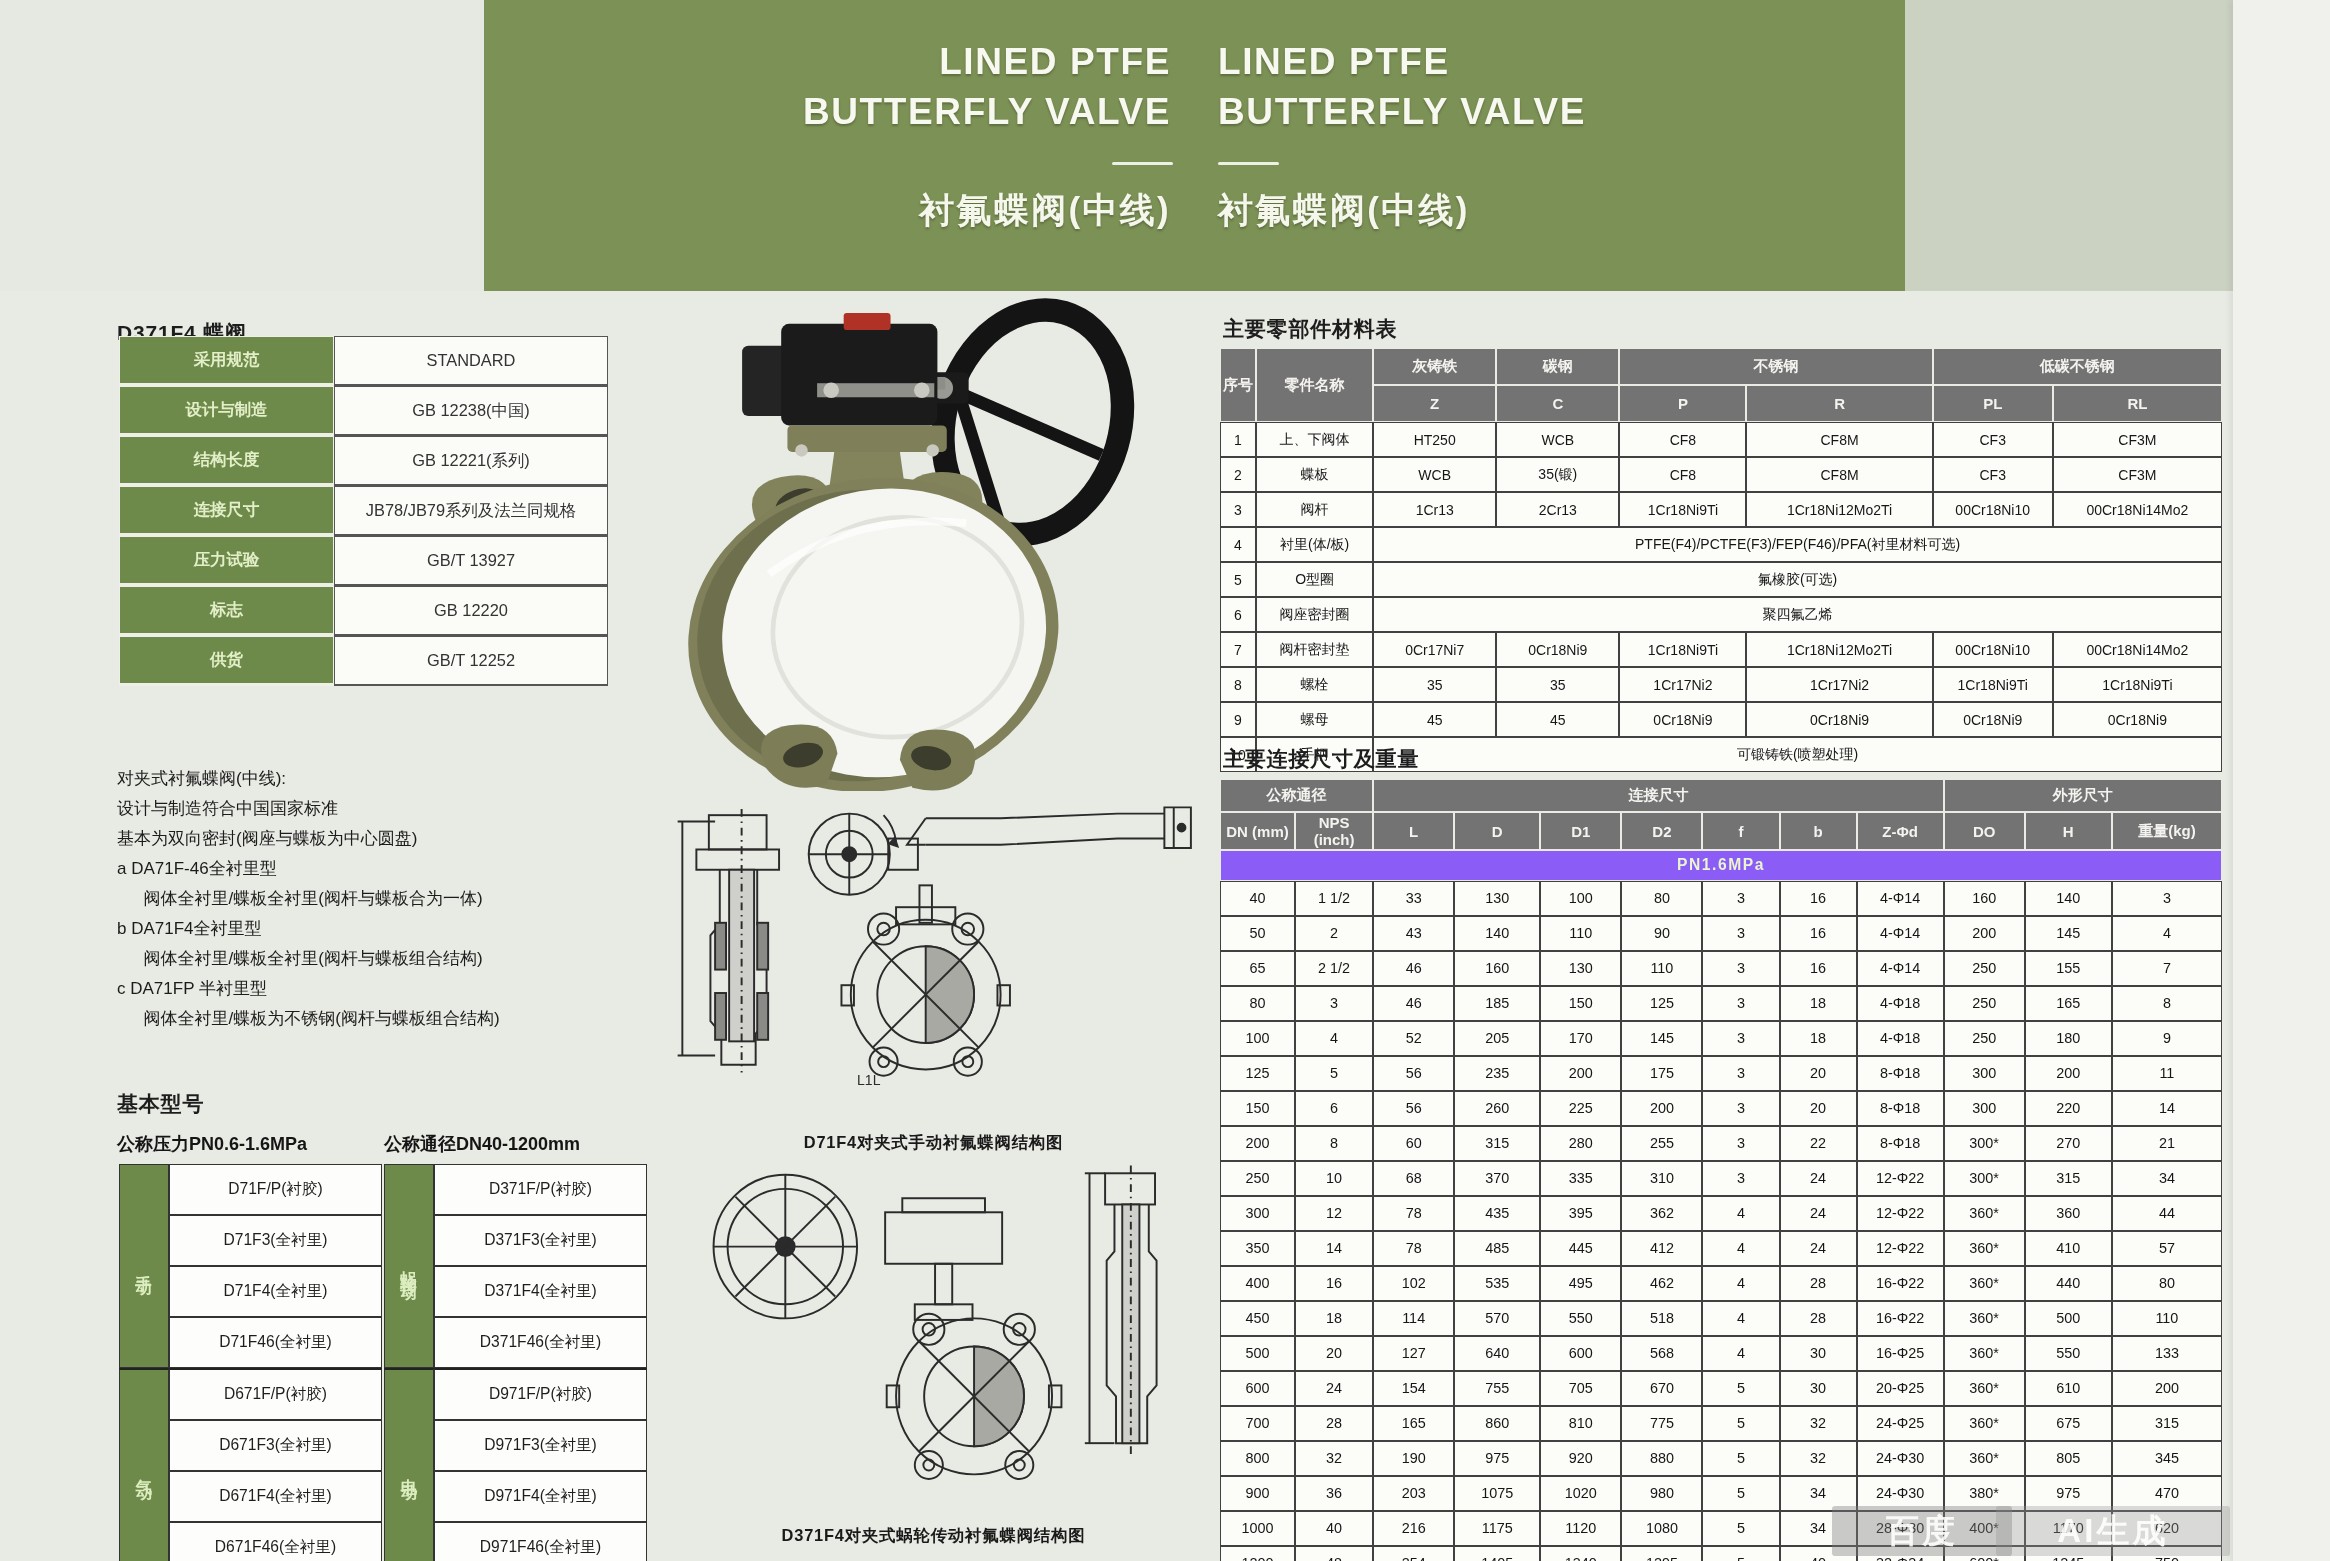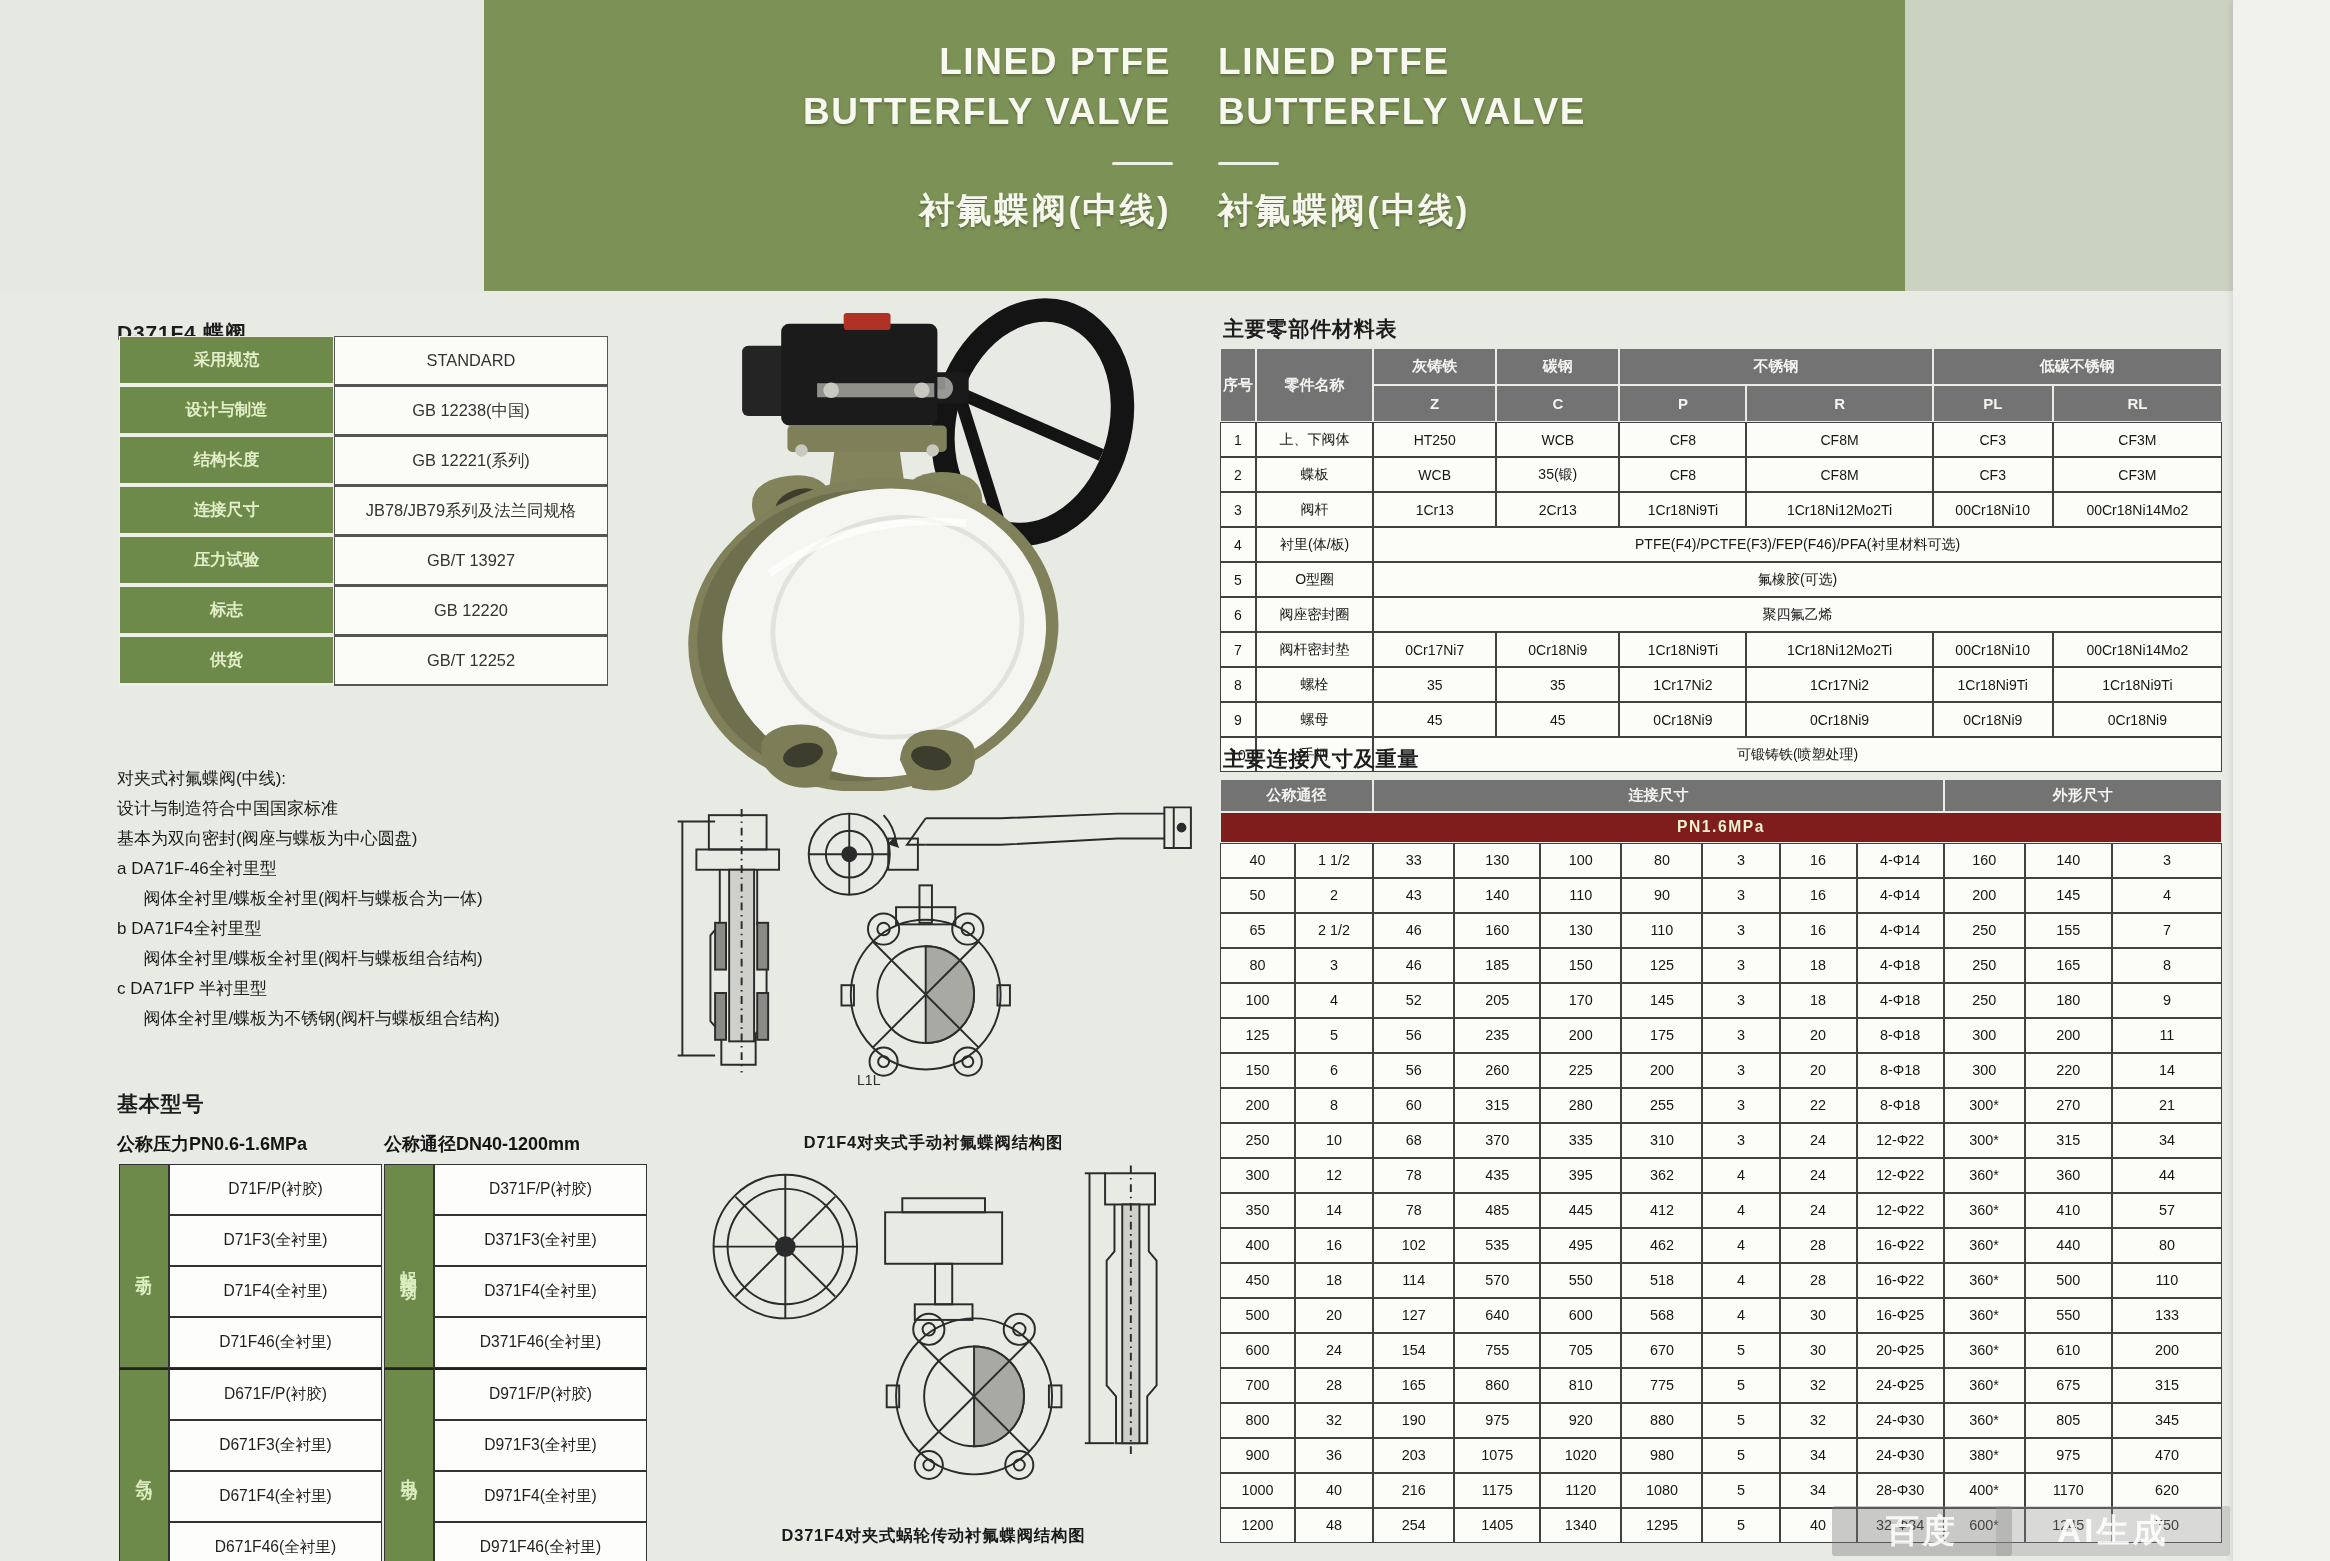--- a/index.html
+++ b/index.html
@@ -35,21 +35,21 @@
   .models td.gtop{border-top:2.3px solid #222;}
   .mcol{width:209px;}
   
   .rt{position:absolute;left:1220px;}
   .rt td{border:1.2px solid #414141;background:#fcfcf9;font-size:14px;text-align:center;vertical-align:middle;color:#161616;}
   .rt td.h{background:#737373;color:#f4f3ef;font-weight:bold;border:1.6px solid #e9ebe4;font-size:15px;}
   .mat td{height:31px;}
   .mat td.h{height:33px;}
   .dims td{height:31px;font-size:14.4px;}
   .dims td.h{height:29px;}
-  .dims td.pn{background:#7f1d1d;color:#eaf4cf;font-weight:bold;border:1.6px solid #e9ebe4;height:26.6px;font-size:15.6px;letter-spacing:1.6px;}
+  .dims td.pn{background:#8b5cf6;color:#eaf4cf;font-weight:bold;border:1.6px solid #e9ebe4;height:26.6px;font-size:15.6px;letter-spacing:1.6px;}
   
   .photo{position:absolute;left:664px;top:291px;width:539px;height:500px;}
   .draw{position:absolute;}
   .caption{position:absolute;width:531px;text-align:center;font-size:16.4px;font-weight:600;color:#1a1a1a;letter-spacing:0.8px;margin-top:15px;}
   
   .wm{position:absolute;top:1506px;height:50px;display:flex;align-items:center;justify-content:center;
       background:rgba(125,125,125,.40);color:rgba(255,255,255,.88);font-size:33px;font-weight:bold;letter-spacing:3.1px;border-radius:3.1px;}
   .wm1{left:1832px;width:180px;}
   .wm2{left:1996px;width:234px;background:rgba(150,150,150,.34);}
 </style>
@@ -463,20 +463,34 @@
         <col style="width:87px">
         <col style="width:110px">
       </colgroup>
     <tbody>
         <tr>
           <td colspan="2" class="h">公称通径</td>
           <td colspan="7" class="h">连接尺寸</td>
           <td colspan="3" class="h">外形尺寸</td>
         </tr>
         <tr>
+          <td class="h">DN (mm)</td>
+          <td class="h">NPS (inch)</td>
+          <td class="h">L</td>
+          <td class="h">D</td>
+          <td class="h">D1</td>
+          <td class="h">D2</td>
+          <td class="h">f</td>
+          <td class="h">b</td>
+          <td class="h">Z-Φd</td>
+          <td class="h">DO</td>
+          <td class="h">H</td>
+          <td class="h">重量(kg)</td>
+        </tr>
+        <tr>
           <td colspan="12" class="pn">PN1.6MPa</td>
         </tr>
         <tr>
           <td>40</td>
           <td>1 1/2</td>
           <td>33</td>
           <td>130</td>
           <td>100</td>
           <td>80</td>
           <td>3</td>

